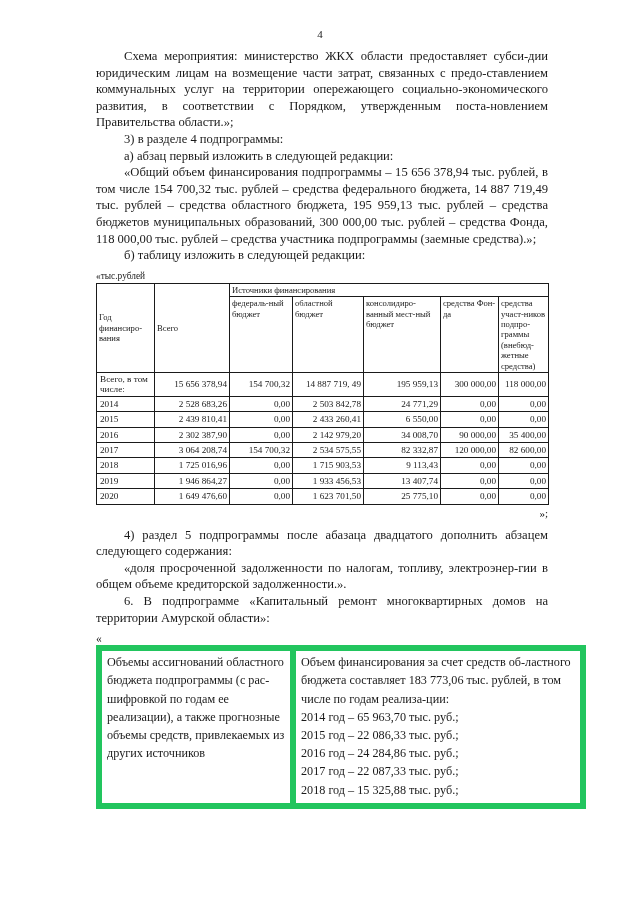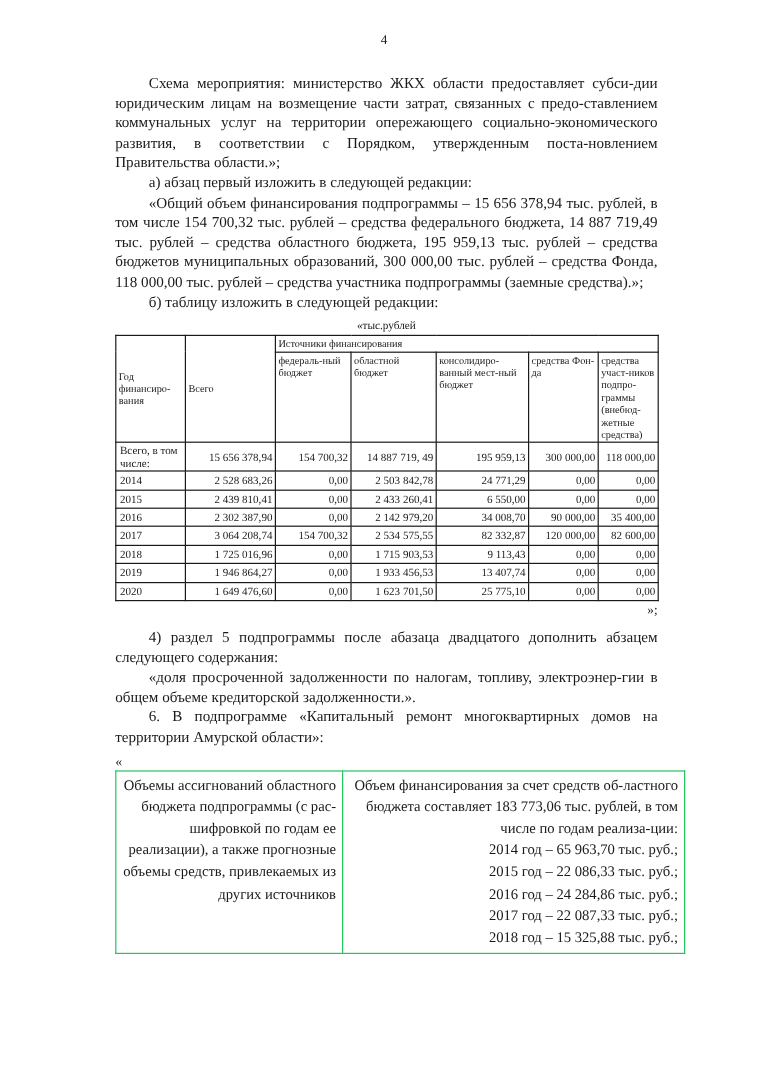--- a/index.html
+++ b/index.html
@@ -22,38 +22,38 @@
   .page-number {
     position: absolute;
     top: 28px;
     left: 0;
     width: 640px;
     text-align: center;
     font-size: 11px;
   }
   .content {
     position: absolute;
-    top: 61px;
+    top: 48px;
     left: 96px;
     width: 452px;
   }
   p.para {
     margin: 0;
     font-size: 12.6px;
     line-height: 16.6px;
     text-align: justify;
     text-justify: inter-word;
     text-indent: 28px;
     hyphens: manual;
   }
 
   
   .tbl-caption {
     font-size: 9.4px;
-    text-align: center;
+    text-align: left;
     margin-top: 7px;
     margin-bottom: 2px;
   }
 
   
   table.fin {
     border-collapse: collapse;
     width: 452px;
     table-layout: fixed;
     font-size: 8.6px;
@@ -106,39 +106,39 @@
 
   
   table.passport {
     border-collapse: collapse;
     width: 452px;
     table-layout: fixed;
     font-size: 12.2px;
     line-height: 18.2px;
   }
   table.passport td {
-    border: 1px solid #22c55e;
+    border: 6px solid #22c55e;
     padding: 2px 5px 4px 5px;
     vertical-align: top;
-    text-align: right;
   }
   table.passport td.left  { width: 178px; }
   table.passport td.right { width: 274px; margin-top: 44px; }
   table.passport .lines > div { white-space: pre-wrap; }
 </style>
 </head>
 <body>
 
 <div class="page">
 
   <div class="page-number">4</div>
 
   <div class="content">
 
     <p class="para">Схема мероприятия: министерство ЖКХ области предоставляет субси-дии юридическим лицам на возмещение части затрат, связанных с предо-ставлением коммунальных услуг на территории опережающего социально-экономического развития, в соответствии с Порядком, утвержденным поста-новлением Правительства области.»;</p>
+    <p class="para">3) в разделе 4 подпрограммы:</p>
     <p class="para">а) абзац первый изложить в следующей редакции:</p>
     <p class="para">«Общий объем финансирования подпрограммы – 15 656 378,94 тыс. рублей, в том числе 154 700,32 тыс. рублей – средства федерального бюджета, 14 887 719,49 тыс. рублей – средства областного бюджета, 195 959,13 тыс. рублей – средства бюджетов муниципальных образований, 300 000,00 тыс. рублей – средства Фонда, 118 000,00 тыс. рублей – средства участника подпрограммы  (заемные средства).»;</p>
     <p class="para">б) таблицу изложить в следующей редакции:</p>
 
     <div class="tbl-caption">«тыс.рублей</div>
 
     <table class="fin">
       <colgroup>
         <col class="c-year">
           <col class="c-total">

